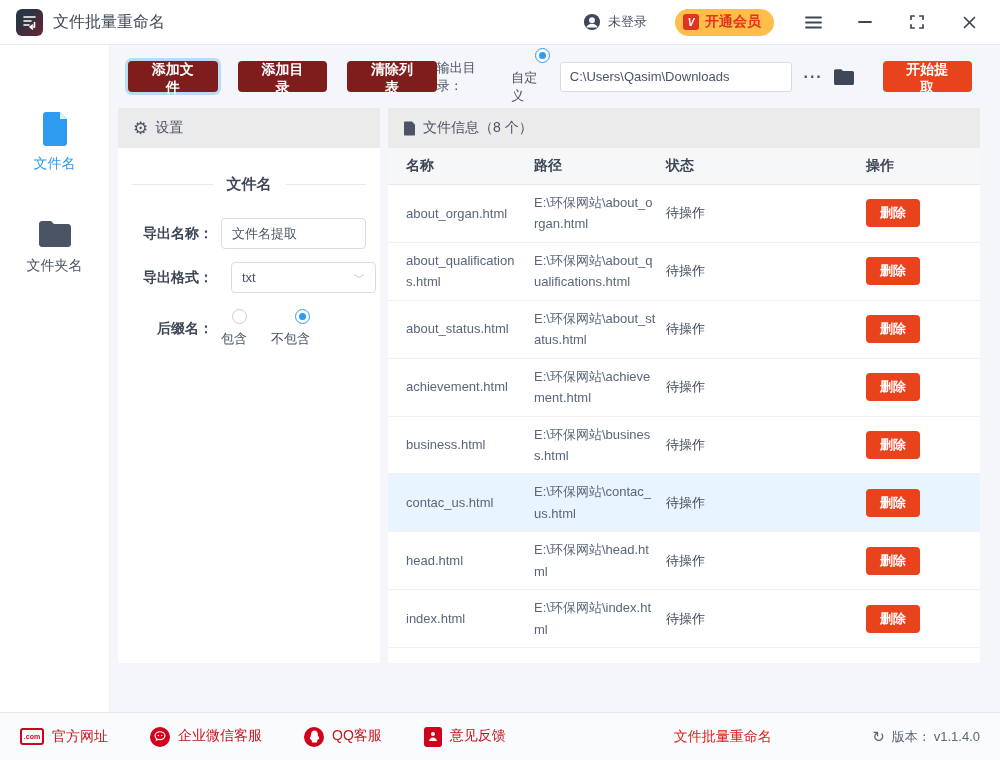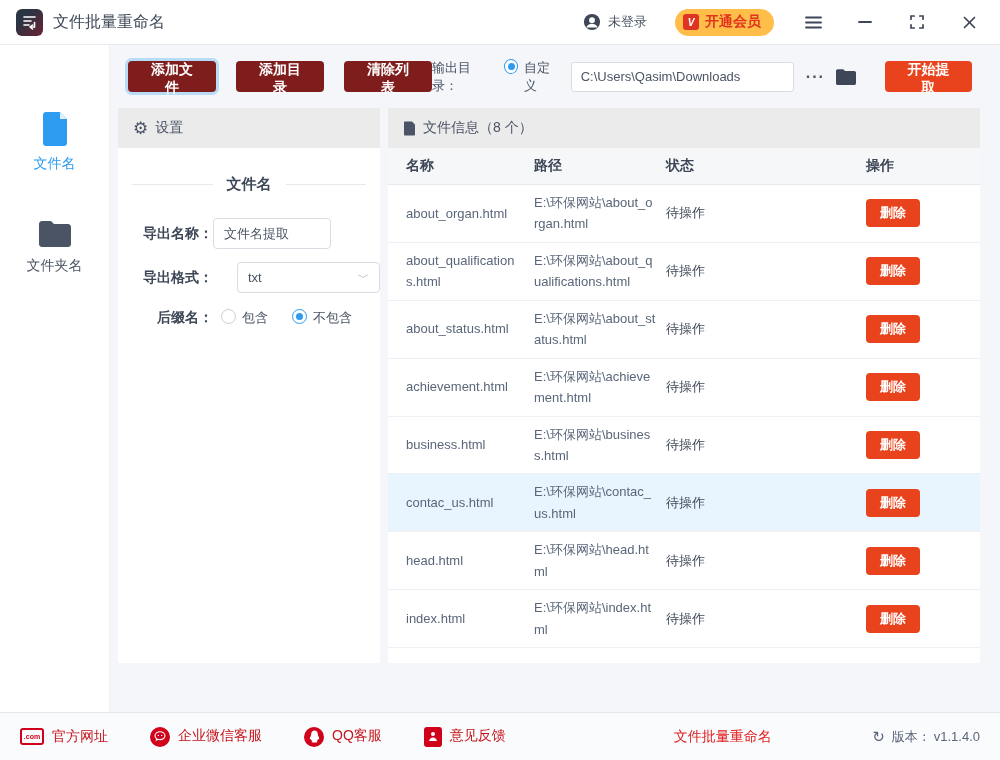--- a/index.html
+++ b/index.html
@@ -33,21 +33,21 @@
   
   .toolbar { height:63px; flex:0 0 63px; display:flex; align-items:center; padding:0 28px 0 18px; }
   .btn { height:31px; border:none; border-radius:4px; color:#fff; font-size:14px; font-weight:bold; padding:0 17px; cursor:pointer; font-family:inherit; }
   .btn-blue { background:#7f1d1d; }
   .btn-blue.focused { box-shadow:0 0 0 3px rgba(45,155,240,.30); }
   .btn-orange { background:#7f1d1d; }
   .btn-red { background:#e8431c; }
   .toolbar .btn + .btn { margin-left:20px; }
   .out-group { margin-left:auto; display:flex; align-items:center; }
   .out-label { font-size:13px; color:#4a5464; }
-  .radio-opt { display:flex; align-items:flex-start; gap:6px; font-size:13px; color:#4a5464; cursor:pointer; }
+  .radio-opt { display:flex; align-items:flex-end; gap:6px; font-size:13px; color:#4a5464; cursor:pointer;flex-direction:column; }
   .radio-dot { width:15px; height:15px; border-radius:50%; border:1px solid #c9cdd6; background:#fff; display:inline-block; position:relative; }
   .radio-opt.checked .radio-dot { border:1px solid #2d9bf0; }
   .radio-opt.checked .radio-dot::after { content:""; position:absolute; left:3px; top:3px; width:7px; height:7px; border-radius:50%; background:#2d9bf0; }
   .path-input { width:234px; height:30px; border:1px solid #d9dce3; border-radius:3px; background:#fff; font-size:13px; color:#4a5464; padding:0 9px; font-family:inherit; }
   .dots-btn { background:none; border:none; font-size:16px; letter-spacing:1px; color:#4a5464; cursor:pointer; padding:0 4px; font-weight:bold; }
   .folder-btn { background:none; border:none; cursor:pointer; padding:0; display:flex; }
 
   
   .panels { display:flex; gap:8px; padding:0 20px 0 8px; height:555px; flex:0 0 555px; min-height:0; }
   .panel { background:#fff; display:flex; flex-direction:column; min-height:0; }
@@ -55,22 +55,22 @@
   .settings { width:262px; flex:0 0 262px; }
   .gear { font-size:17px; color:#4a5464; line-height:1; }
 
   .divider-title { display:flex; align-items:center; margin:27px 14px 0; }
   .divider-title .line { flex:1; height:1px; background:#e7e9ee; }
   .divider-title .txt { margin:0 14px; font-size:15px; font-weight:bold; color:#3d4757; }
 
   .form { margin-top:24px; display:flex; flex-direction:column; gap:13px; }
   .form-row { display:flex; align-items:center; }
   .form-label { width:95px; text-align:right; font-size:14px; font-weight:bold; color:#3d4757; flex:0 0 95px; }
-  .form-input { width:118px; height:31px; border:1px solid #d9dce3; border-radius:4px; font-size:13px; color:#4a5464; padding:0 10px; font-family:inherit; }
-  .select-box { width:145px; height:31px; border:1px solid #d9dce3; border-radius:4px; margin-left:24px; display:flex; align-items:center; justify-content:space-between; padding:8px 10px; font-size:13px; color:#4a5464; cursor:pointer; background:#fff; }
+  .form-input { width:145px; height:31px; border:1px solid #d9dce3; border-radius:4px; font-size:13px; color:#4a5464; padding:0 10px; margin-left:8px; font-family:inherit; }
+  .select-box { width:145px; height:31px; border:1px solid #d9dce3; border-radius:4px; margin-left:18px; display:flex; align-items:center; justify-content:space-between; padding:8px 10px; font-size:13px; color:#4a5464; cursor:pointer; background:#fff; }
   .chev { color:#9aa2af; font-size:11px; }
   .radio-row { margin-left:8px; display:flex; align-items:center; gap:24px; }
 
   
   .files { flex:1; min-width:0; }
   .doc-ic { width:13px; height:15px; }
   .col-hd { height:37px; flex:0 0 37px; background:#f6f7f8; border-bottom:1px solid #e6e8eb; display:flex; align-items:center; padding:0 18px; font-size:14px; font-weight:bold; color:#3d4757;font-family:Liberation Mono, monospace; }
   .c-name { width:128px; flex:0 0 128px; padding-right:10px; }
   .c-path { width:132px; flex:0 0 132px; padding-right:10px; }
   .c-status { width:200px; flex:0 0 200px; }

